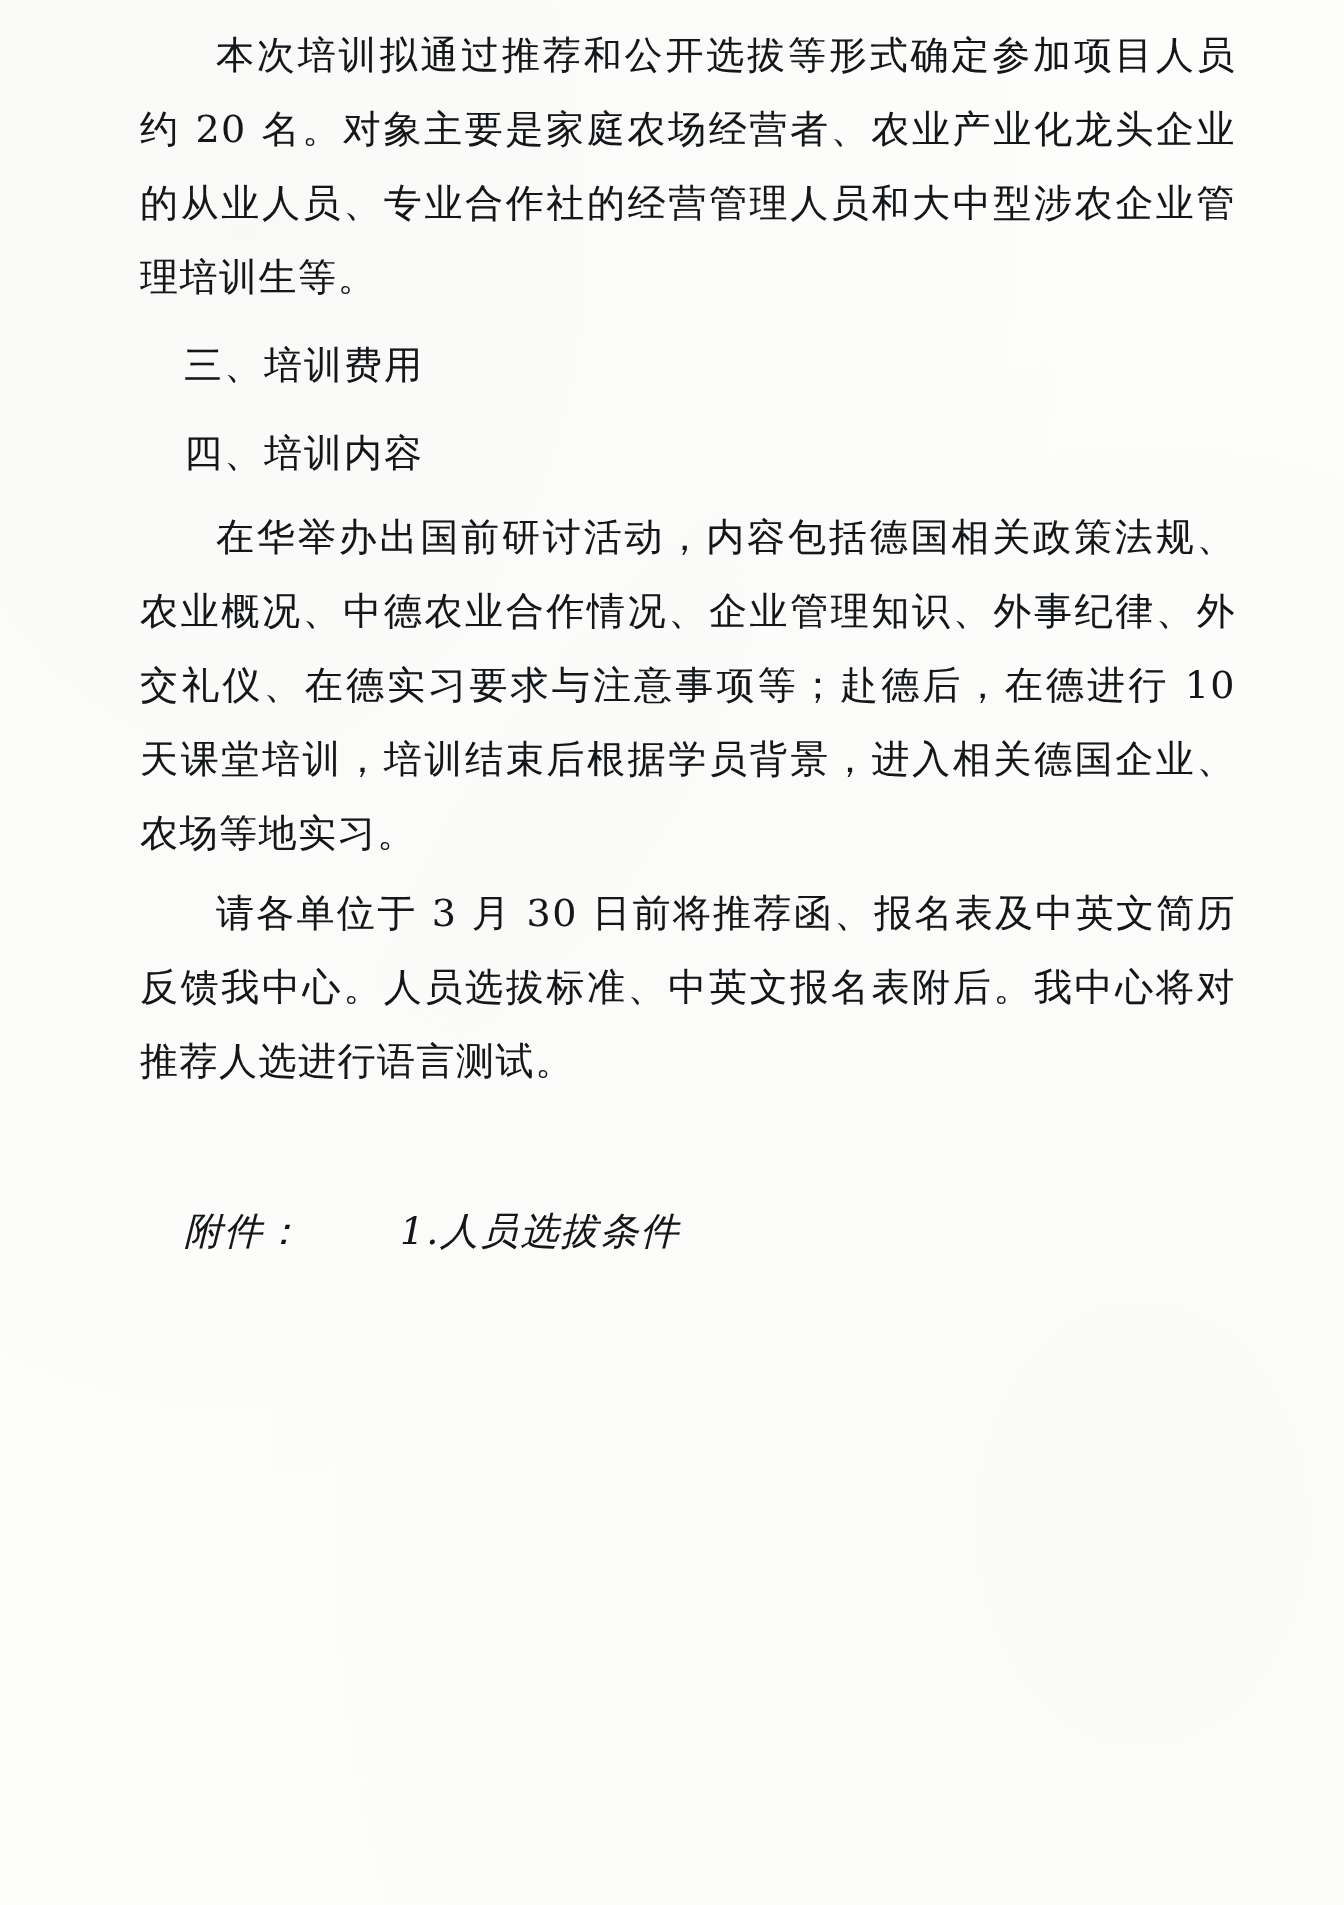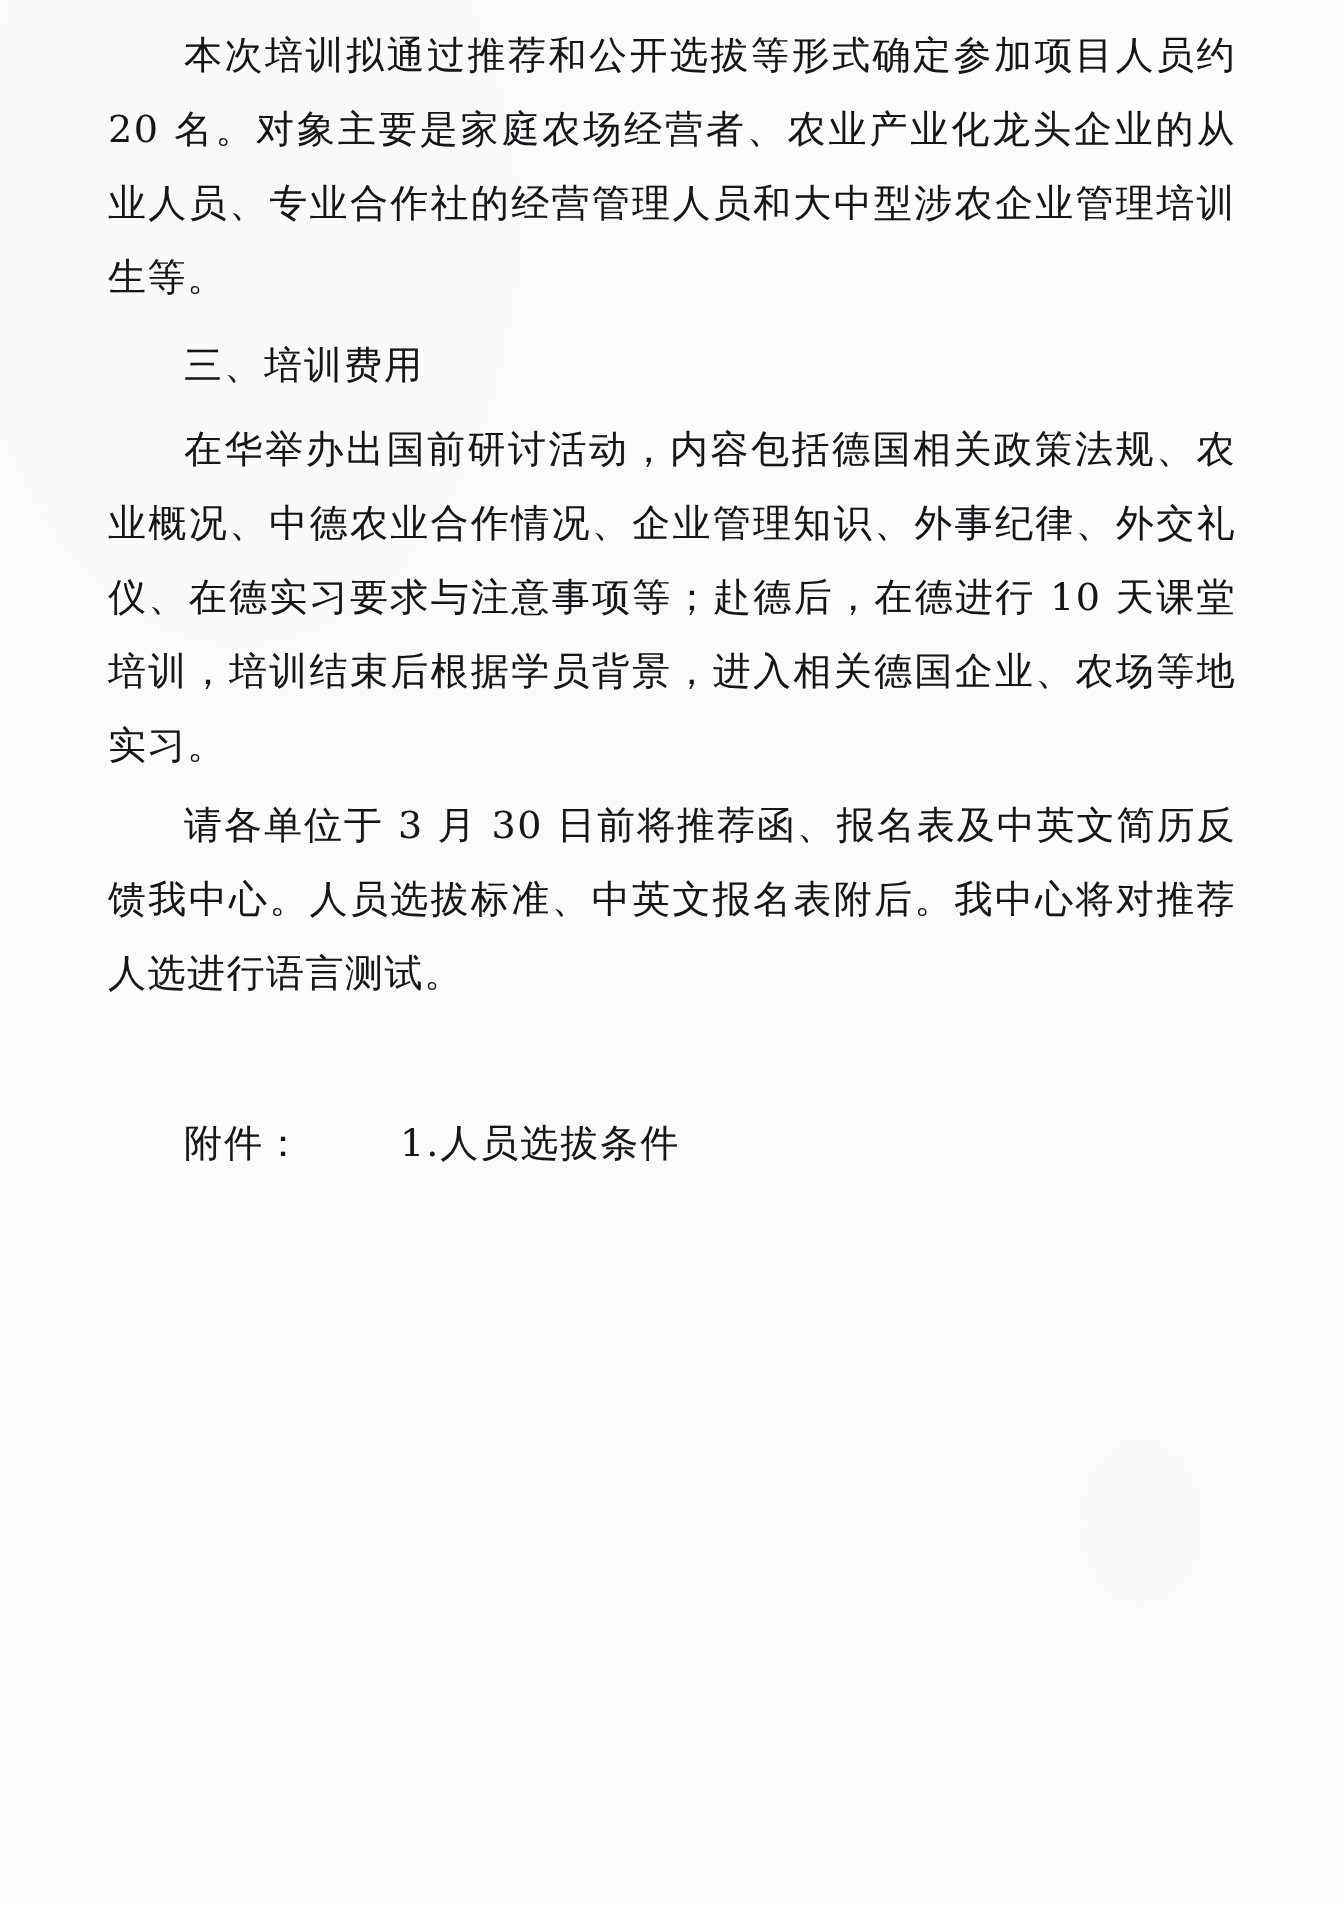--- a/index.html
+++ b/index.html
@@ -35,32 +35,34 @@
     font-size: 38px;
     line-height: 74px;
     letter-spacing: 1.5px;
     text-align: justify;
     text-justify: inter-ideograph;
     word-break: break-all;
   }
   .para {
     text-indent: 76px;
     margin-bottom: 6px;
+    margin-left: 32px;
   }
   .heading {
     text-indent: 76px;
     font-weight: 400;
     letter-spacing: 2px;
     margin-top: 14px;
     margin-bottom: 10px;
   }
   .attach {
     margin-top: 96px;
     text-indent: 76px;
     letter-spacing: 2px;
+    font-style: italic;
   }
   .attach .spacer {
     display: inline-block;
     width: 96px;
   }
   
   .para, .heading, .attach {
     text-shadow: 0.3px 0.2px 0 rgba(0,0,0,0.18);
   }
 </style>
@@ -68,20 +70,21 @@
 <body>
 
 <div class="page">
   <div class="doc">
 
     <p class="para">本次培训拟通过推荐和公开选拔等形式确定参加项目人员约 20 名。对象主要是家庭农场经营者、农业产业化龙头企业的从业人员、专业合作社的经营管理人员和大中型涉农企业管理培训生等。</p>
 
     <p class="heading">三、培训费用</p>
 
 
+    <p class="heading">四、培训内容</p>
 
     <p class="para">在华举办出国前研讨活动，内容包括德国相关政策法规、农业概况、中德农业合作情况、企业管理知识、外事纪律、外交礼仪、在德实习要求与注意事项等；赴德后，在德进行 10 天课堂培训，培训结束后根据学员背景，进入相关德国企业、农场等地实习。</p>
 
     <p class="para">请各单位于 3 月 30 日前将推荐函、报名表及中英文简历反馈我中心。人员选拔标准、中英文报名表附后。我中心将对推荐人选进行语言测试。</p>
 
     <p class="attach"><span>附件：</span><span class="spacer"></span><span>1.人员选拔条件</span></p>
 
   </div>
 </div>
 

